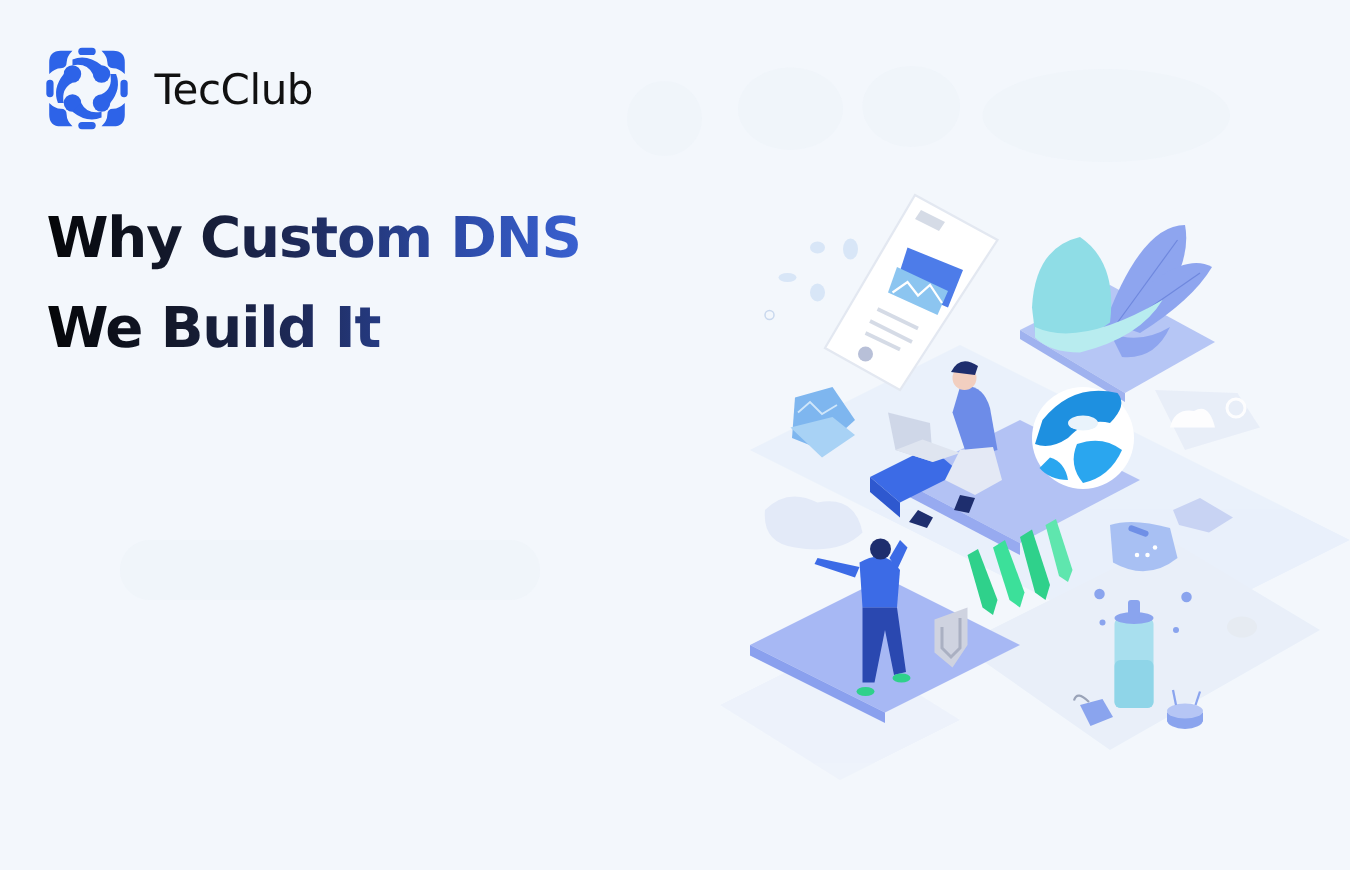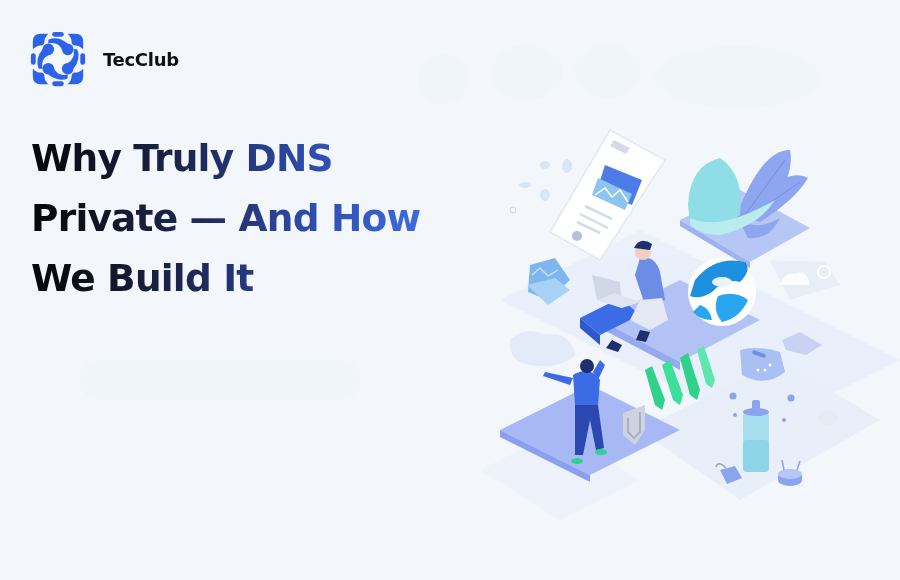--- a/index.html
+++ b/index.html
@@ -10,21 +10,21 @@
     position: relative;
   }
   .page { position: absolute; inset: 0; width: 900px; height: 580px; overflow: hidden; }
 
   
   .blob { position: absolute; border-radius: 50%; background: #eef3f9; opacity: .7; }
 
   
   .brand { position: absolute; left: 27px; top: 28px; display: flex; align-items: center; gap: 14px; }
   .brand-logo { width: 62px; height: 62px; }
-  .brand-name { font-family: "DejaVu Sans", sans-serif; font-weight: 700; font-size: 18px; color: #111; letter-spacing: -0.3px; }
+  .brand-name { font-family: "DejaVu Sans", sans-serif; font-weight: 400; font-size: 28px; color: #111; letter-spacing: -0.3px; }
 
   
   .headline {
     position: absolute; left: 31px; top: 128px; width: 480px;
     font-family: "DejaVu Sans", sans-serif; font-weight: 700;
     font-size: 37.5px; line-height: 60px; letter-spacing: -0.8px;
   }
   .headline .line { display: block; white-space: nowrap;
     background: linear-gradient(90deg, #050608 0px, #141a2e 90px, #1e2a5a 170px, #2c4aa6 270px, #3d67dc 380px, #3f6cf0 470px);
     -webkit-background-clip: text; background-clip: text; color: transparent;
@@ -64,22 +64,21 @@
         <path d="M22 16 Q32 14 36 22 L42 16 Q32 8 22 12 Z"></path>
         <path d="M48 22 Q50 32 42 36 L48 42 Q56 32 52 22 Z"></path>
         <path d="M42 48 Q32 50 28 42 L22 48 Q32 56 42 52 Z"></path>
         <path d="M16 42 Q14 32 22 28 L16 22 Q8 32 12 42 Z"></path>
       </g>
     </svg>
     <span class="brand-name">TecClub</span>
   </div>
 
   <h1 class="headline">
-    <span class="line">Why Truly DNS</span>
-    <span class="line">Private — And How</span>
+    <span class="line">Why Custom DNS</span>
     <span class="line">We Build It</span>
   </h1>
 
   <svg class="illus" viewBox="470 110 430 430">
 
     <g opacity="0.9">
       <polygon points="500,300 640,230 900,360 760,430" fill="#e9f0fb"></polygon>
       <polygon points="640,430 780,360 880,420 740,500" fill="#e8eff9"></polygon>
       <polygon points="480,470 560,430 640,480 560,520" fill="#edf2fb"></polygon>
     </g>

